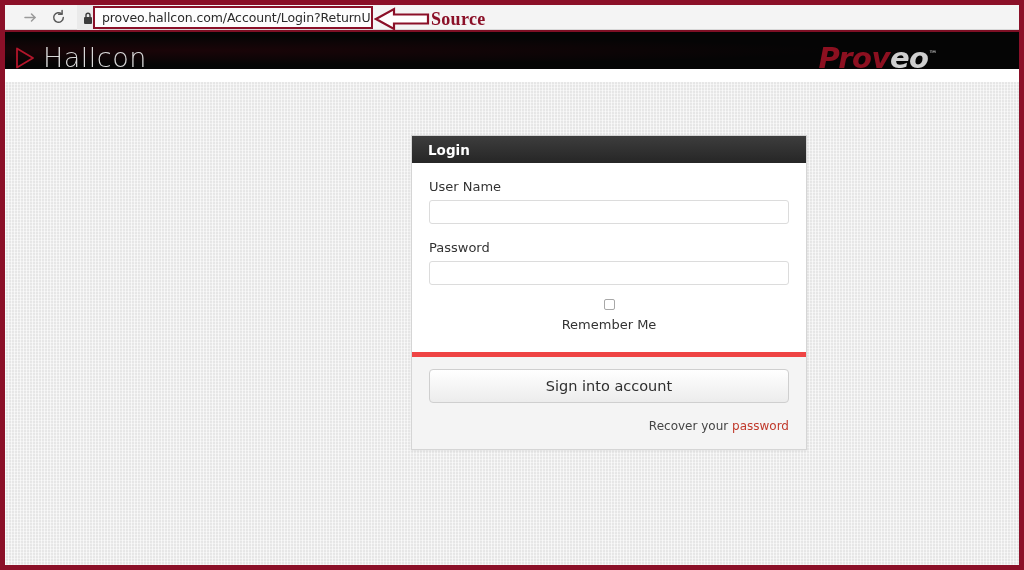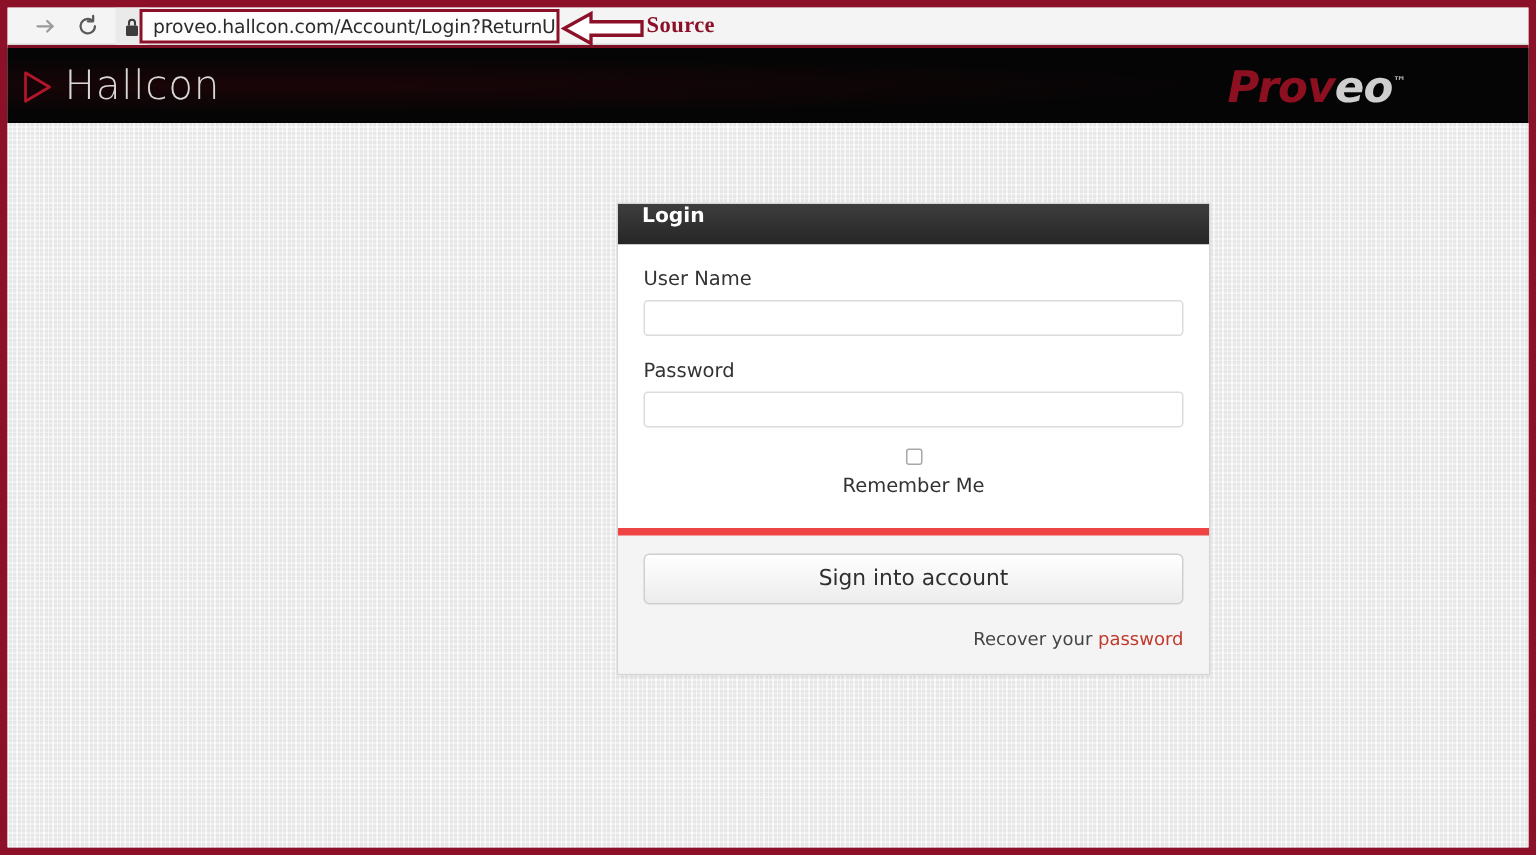--- a/index.html
+++ b/index.html
@@ -84,32 +84,32 @@
     position: absolute;
     left: 0;
     top: 0;
   }
   #source-label {
     position: absolute;
     left: 57px;
     top: 3px;
     font-family: "Liberation Serif", serif;
     font-weight: bold;
-    font-size: 15px;
+    font-size: 18px;
     color: #8b1028;
     letter-spacing: 0.3px;
   }
 
   
   #site-header {
     position: absolute;
     left: 0;
     top: 25px;
     width: 1014px;
-    height: 52px;
+    height: 39px;
     background: #050505;
     background-image: radial-gradient(ellipse at 18% 50%, #1a0508 0%, #050505 55%),
                       radial-gradient(ellipse at 88% 50%, #180408 0%, #040404 60%);
     border-top: 2px solid #7d0f24;
     box-sizing: border-box;
     overflow: hidden;
   }
   #hallcon-logo {
     position: absolute;
     left: 8px;
@@ -167,21 +167,21 @@
     width: 396px;
     background: #ffffff;
     border: 1px solid #d5d5d5;
     box-sizing: border-box;
     box-shadow: 0 1px 2px rgba(0,0,0,0.07);
   }
   #login-panel-header {
     height: 27px;
     background: linear-gradient(#3d3d3d, #262626);
     display: flex;
-    align-items: flex-start;
+    align-items: center;
     padding-left: 16px;
     box-sizing: border-box;
   }
   #login-panel-title {
     color: #ffffff;
     font-size: 13.5px;
     font-weight: bold;
     font-family: "DejaVu Sans", sans-serif;
   }
   #login-form {

